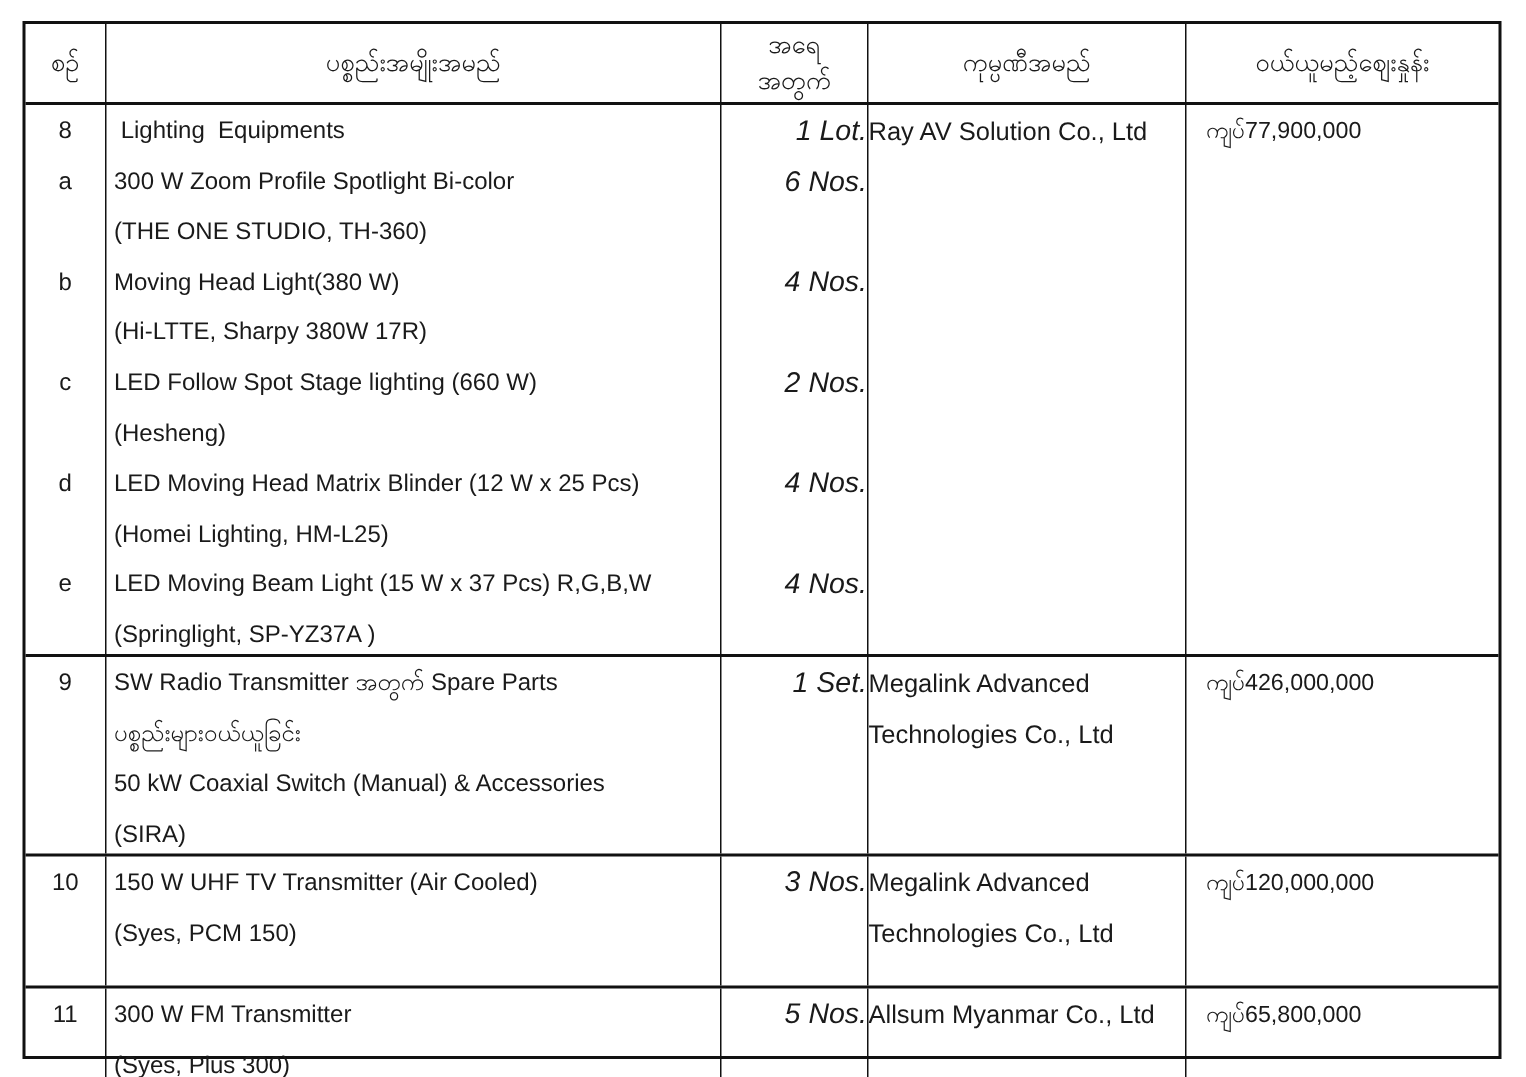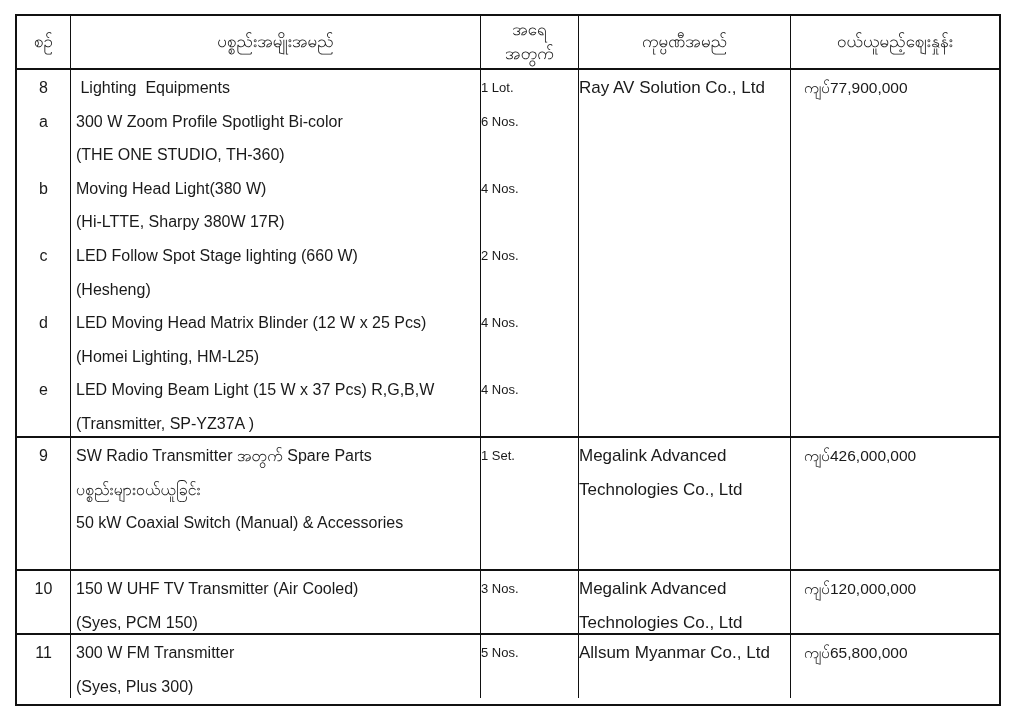--- a/index.html
+++ b/index.html
@@ -30,21 +30,21 @@
   }
   .trow {
     display: grid;
     grid-template-columns: 54px 410px 98px 212px auto;
     box-sizing: border-box;
   }
   .trow + .trow { border-top: 2px solid #111; }
   .thead { height: 52px; }
   .r8  { height: 368px; }
   .r9  { height: 133px; }
-  .r10 { height: 64px;  }
+  .r10 { height: 88px;  }
   .r11 { height: 65px;  }
   .cell {
     box-sizing: border-box;
     overflow: hidden;
   }
   .cell:not(:last-child) { border-right: 1.5px solid #111; }
   
   .hcell {
     display: flex;
     align-items: center;
@@ -57,21 +57,21 @@
   
   .lines { padding-top: 1px; }
   .line {
     height: 33.6px;
     line-height: 33.6px;
     font-size: 16px;
     white-space: pre;
   }
   .col-no .line  { text-align: center; }
   .col-item .line { text-align: left; padding-left: 5px; }
-  .col-qty .line { text-align: left; font-size: 13px; }
+  .col-qty .line { text-align: right; font-size: 19px; font-style: italic; }
   .col-company .line { text-align: left; font-size: 17px; }
   .price-line {
     height: 33.6px;
     line-height: 33.6px;
     display: flex;
     justify-content: flex-start;
     padding: 1px 7px 0 13px;
     font-size: 15.5px;
   }
   .price-line .amount { text-align: right; }
@@ -121,21 +121,21 @@
         <div class="line"> Lighting  Equipments</div>
         <div class="line">300 W Zoom Profile Spotlight Bi-color</div>
         <div class="line">(THE ONE STUDIO, TH-360)</div>
         <div class="line">Moving Head Light(380 W)</div>
         <div class="line">(Hi-LTTE, Sharpy 380W 17R)</div>
         <div class="line">LED Follow Spot Stage lighting (660 W)</div>
         <div class="line">(Hesheng)</div>
         <div class="line">LED Moving Head Matrix Blinder (12 W x 25 Pcs)</div>
         <div class="line">(Homei Lighting, HM-L25)</div>
         <div class="line">LED Moving Beam Light (15 W x 37 Pcs) R,G,B,W</div>
-        <div class="line">(Transmitter, SP-YZ37A )</div>
+        <div class="line">(Springlight, SP-YZ37A )</div>
       </div>
       <div class="cell col-qty lines">
         <div class="line">1 Lot.</div>
         <div class="line">6 Nos.</div>
         <div class="line"></div>
         <div class="line">4 Nos.</div>
         <div class="line"></div>
         <div class="line">2 Nos.</div>
         <div class="line"></div>
         <div class="line">4 Nos.</div>
@@ -159,20 +159,21 @@
       <div class="cell col-no lines">
         <div class="line">9</div>
         <div class="line"></div>
         <div class="line"></div>
         <div class="line"></div>
       </div>
       <div class="cell col-item lines">
         <div class="line">SW Radio Transmitter အတွက် Spare Parts</div>
         <div class="line">ပစ္စည်းများဝယ်ယူခြင်း</div>
         <div class="line">50 kW Coaxial Switch (Manual) &amp; Accessories</div>
+        <div class="line">(SIRA)</div>
       </div>
       <div class="cell col-qty lines">
         <div class="line">1 Set.</div>
         <div class="line"></div>
         <div class="line"></div>
         <div class="line"></div>
       </div>
       <div class="cell col-company lines">
         <div class="line">Megalink Advanced</div>
         <div class="line">Technologies Co., Ltd</div>

